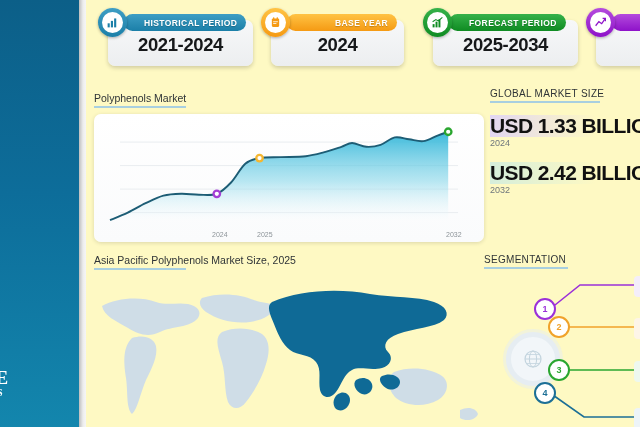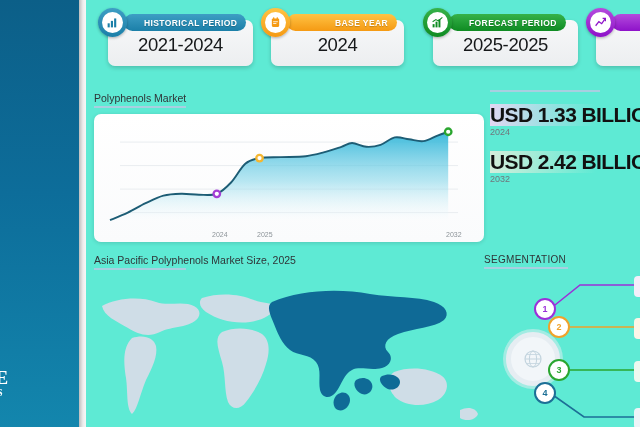--- a/index.html
+++ b/index.html
@@ -33,21 +33,21 @@
   .brand-logo .b2{
     font-family:"Liberation Serif", serif;font-size:10px;font-weight:bold;
     letter-spacing:1.2px;display:block;line-height:12px;
   }
   .sidebar-shadow{
     position:absolute;left:79px;top:0;width:10px;height:427px;
     background:linear-gradient(90deg, rgba(0,0,0,0.26) 0%, rgba(0,0,0,0.07) 40%, rgba(0,0,0,0) 100%);
   }
 
   
-  .content{position:absolute;left:86px;top:0;right:0;bottom:0;background:#5eead4;}
+  .content{position:absolute;left:86px;top:0;right:0;bottom:0;background:#fef9c3;}
 
   
   .badges{position:absolute;left:8px;top:8px;right:-10px;height:62px;}
   .badge{position:absolute;top:6px;height:52px;}
   .badge .card{
     position:absolute;left:14px;top:6px;height:46px;width:145px;
     background:linear-gradient(180deg,#f7f8f9 0%,#eceef0 100%);
     border-radius:7px;
     box-shadow:0 2px 4px rgba(0,0,0,0.18);
   }
@@ -62,21 +62,21 @@
     position:absolute;left:4px;top:-6px;width:29px;height:29px;border-radius:50%;
     display:flex;align-items:center;justify-content:center;
     box-shadow:0 1px 3px rgba(0,0,0,0.3);z-index:3;
   }
   .badge .circ .inner{
     width:21px;height:21px;border-radius:50%;background:#fff;
     display:flex;align-items:center;justify-content:center;
   }
   .badge .val{
     position:absolute;left:14px;top:20px;width:145px;text-align:center;
-    font-size:18.5px;font-weight:normal;color:#16181a;letter-spacing:-0.4px;
+    font-size:18.5px;font-weight:bold;color:#16181a;letter-spacing:-0.4px;
   }
   .b-hist{left:0px;}   .b-hist .pill{background:linear-gradient(180deg,#3e9ec4 0%,#1b7fa8 100%);}
   .b-hist .circ{background:linear-gradient(180deg,#3e9ec4 0%,#1b7fa8 100%);}
   .b-base{left:163px;} .b-base .pill{background:linear-gradient(180deg,#ffc344 0%,#f59a13 100%);padding-left:48px;}
   .b-base .circ{background:linear-gradient(180deg,#ffc344 0%,#f59a13 100%);}
   .b-base .card{width:133px;} .b-base .val{width:133px;}
   .b-fore{left:325px;} .b-fore .pill{background:linear-gradient(180deg,#36b24a 0%,#0f8b22 100%);}
   .b-fore .circ{background:linear-gradient(180deg,#36b24a 0%,#0f8b22 100%);}
   .b-cagr{left:488px;} .b-cagr .pill{background:linear-gradient(180deg,#b44bdd 0%,#8e12c9 100%);}
   .b-cagr .circ{background:linear-gradient(180deg,#b44bdd 0%,#8e12c9 100%);}
@@ -198,21 +198,21 @@
         <div class="circ">
           <div class="inner">
             <svg width="13" height="13" viewBox="0 0 16 16">
               <rect x="2" y="10" width="2.4" height="4" fill="#0f8b22"></rect>
               <rect x="5.6" y="7" width="2.4" height="7" fill="#0f8b22"></rect>
               <rect x="9.2" y="4" width="2.4" height="10" fill="#0f8b22"></rect>
               <path d="M2 7 L6 4.4 L9 6 L14 1.8" stroke="#0f8b22" stroke-width="1.3" fill="none"></path>
             </svg>
           </div>
         </div>
-        <div class="val">2025-2025</div>
+        <div class="val">2025-2034</div>
       </div>
 
       <div class="badge b-cagr">
         <div class="card"></div>
         <div class="pill"></div>
         <div class="circ">
           <div class="inner">
             <svg width="13" height="13" viewBox="0 0 16 16">
               <path d="M2 12 L6 7 L9.5 9.5 L14 3" stroke="#8e12c9" stroke-width="1.5" fill="none"></path>
               <path d="M10.6 3 L14 3 L14 6.4" stroke="#8e12c9" stroke-width="1.5" fill="none"></path>
@@ -262,20 +262,21 @@
             </g>
         </svg>
         <div class="xlab" style="left:118px">2024</div>
         <div class="xlab" style="left:163px">2025</div>
         <div class="xlab" style="left:352px">2032</div>
       </div>
     </div>
 
     <div class="gms">
       <div class="sec-h caps">
+        <span>GLOBAL MARKET SIZE</span>
         <span class="rule" style="width:110px"></span>
       </div>
       <div style="margin-top:12px">
         <div class="gms-val hl-purple">USD 1.33 BILLION</div>
         <div class="gms-yr">2024</div>
       </div>
       <div style="margin-top:14px">
         <div class="gms-val hl-green">USD 2.42 BILLION</div>
         <div class="gms-yr">2032</div>
       </div>

